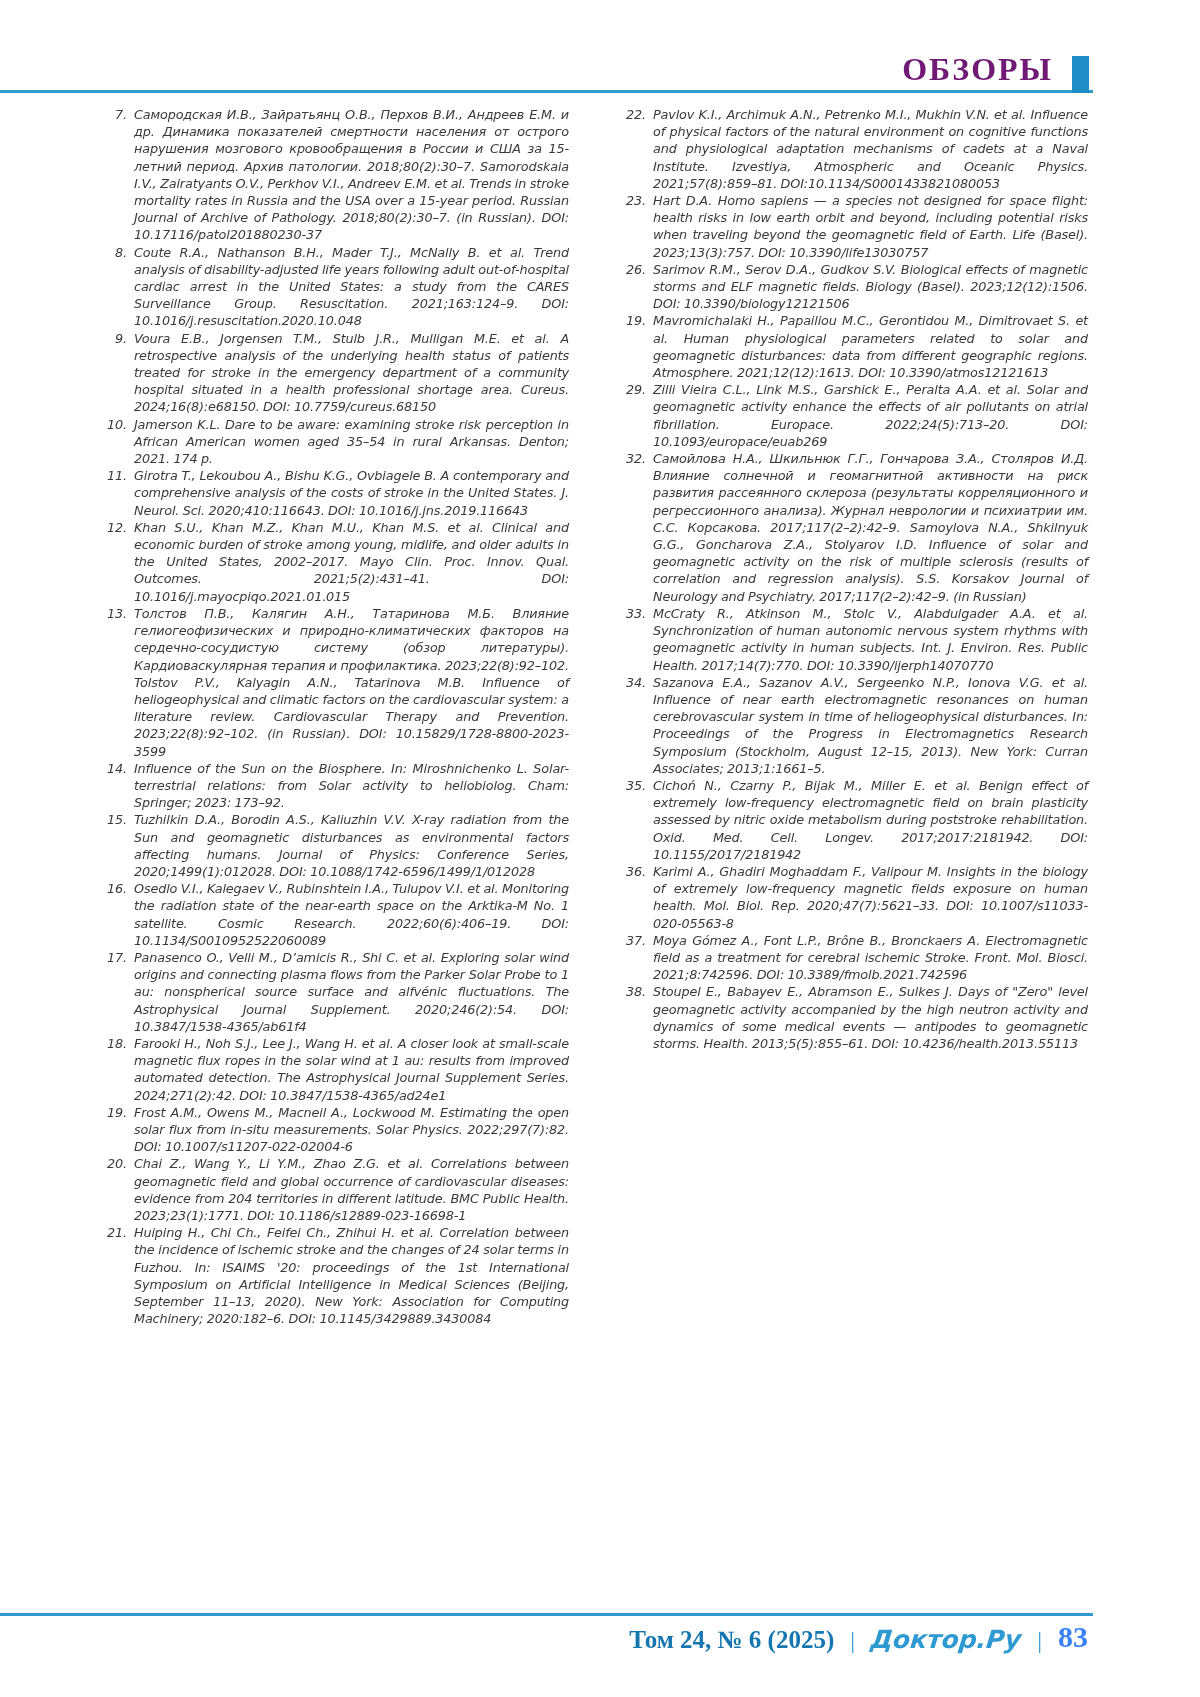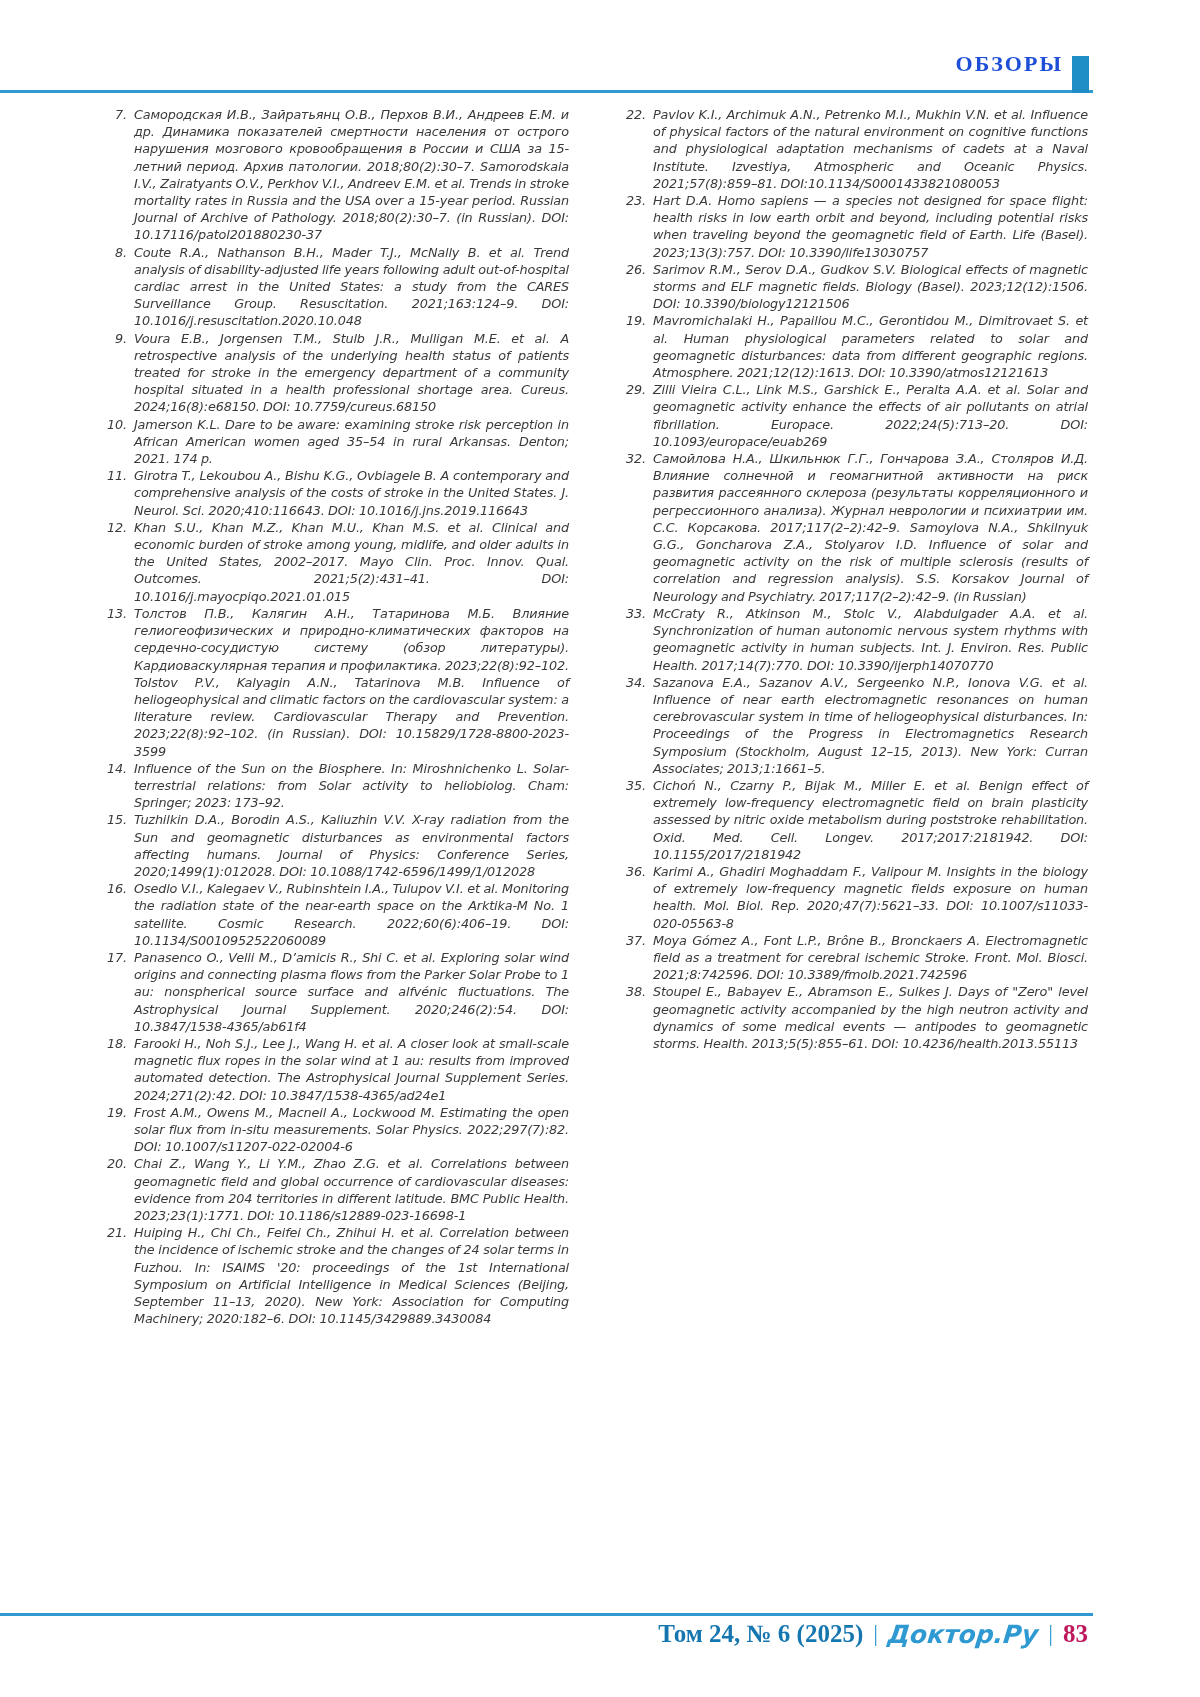--- a/index.html
+++ b/index.html
@@ -5,24 +5,24 @@
   * { margin:0; padding:0; box-sizing:border-box; }
   html,body { width:1200px; height:1697px; background:#ffffff; overflow:hidden; }
   body { font-family:"DejaVu Sans", sans-serif; position:relative; }
 
   
   .header-rule {
     position:absolute; top:90px; left:0; width:1093px; height:3px;
     background:#2f9ad1;
   }
   .header-title {
-    position:absolute; top:51px; right:137px;
-    font-family:"Liberation Serif", serif;
-    font-weight:bold; font-size:22px; letter-spacing:2px;
-    color:#1d4ed8;
+    position:absolute; top:51px; right:147px;
+    font-family:"Liberation Serif", serif;
+    font-weight:bold; font-size:32px; letter-spacing:2px;
+    color:#701a75;
   }
   .header-accent-bar {
     position:absolute; top:56px; left:1072px; width:17px; height:37px;
     background:#1e8dc6;
   }
 
   
   .columns {
     position:absolute; top:106px; left:100px; right:112px;
     display:flex; gap:50px; align-items:flex-start;
@@ -46,39 +46,39 @@
     word-spacing:-0.4px;
   }
 
   
   .footer-rule {
     position:absolute; top:1613px; left:0; width:1093px; height:3px;
     background:#2f9ad1;
   }
   .footer-bar {
     position:absolute; top:1620px; right:112px;
-    display:flex; align-items:flex-start; gap:10px;
+    display:flex; align-items:flex-end; gap:16px;
     white-space:nowrap;
   }
   .footer-volume {
     font-family:"Liberation Serif", serif;
     font-weight:bold; font-size:25px; color:#1576b0;
   }
   .footer-sep {
     font-family:"Liberation Serif", serif;
     font-size:24px; color:#2f9ad1; font-weight:normal;
   }
   .footer-brand {
     font-family:"DejaVu Sans", sans-serif;
     font-style:italic; font-weight:bold; font-size:25px;
     color:#2f9ad1; transform:skewX(-6deg); display:inline-block;
   }
   .footer-page {
     font-family:"Liberation Serif", serif;
-    font-weight:bold; font-size:25px; color:#be185d;
+    font-weight:bold; font-size:30px; color:#3b82f6;
   }
 </style>
 </head>
 <body>
 
 <div class="header-rule"></div>
 <div class="header-title">ОБЗОРЫ</div>
 <div class="header-accent-bar"></div>
 
 <div class="columns">

